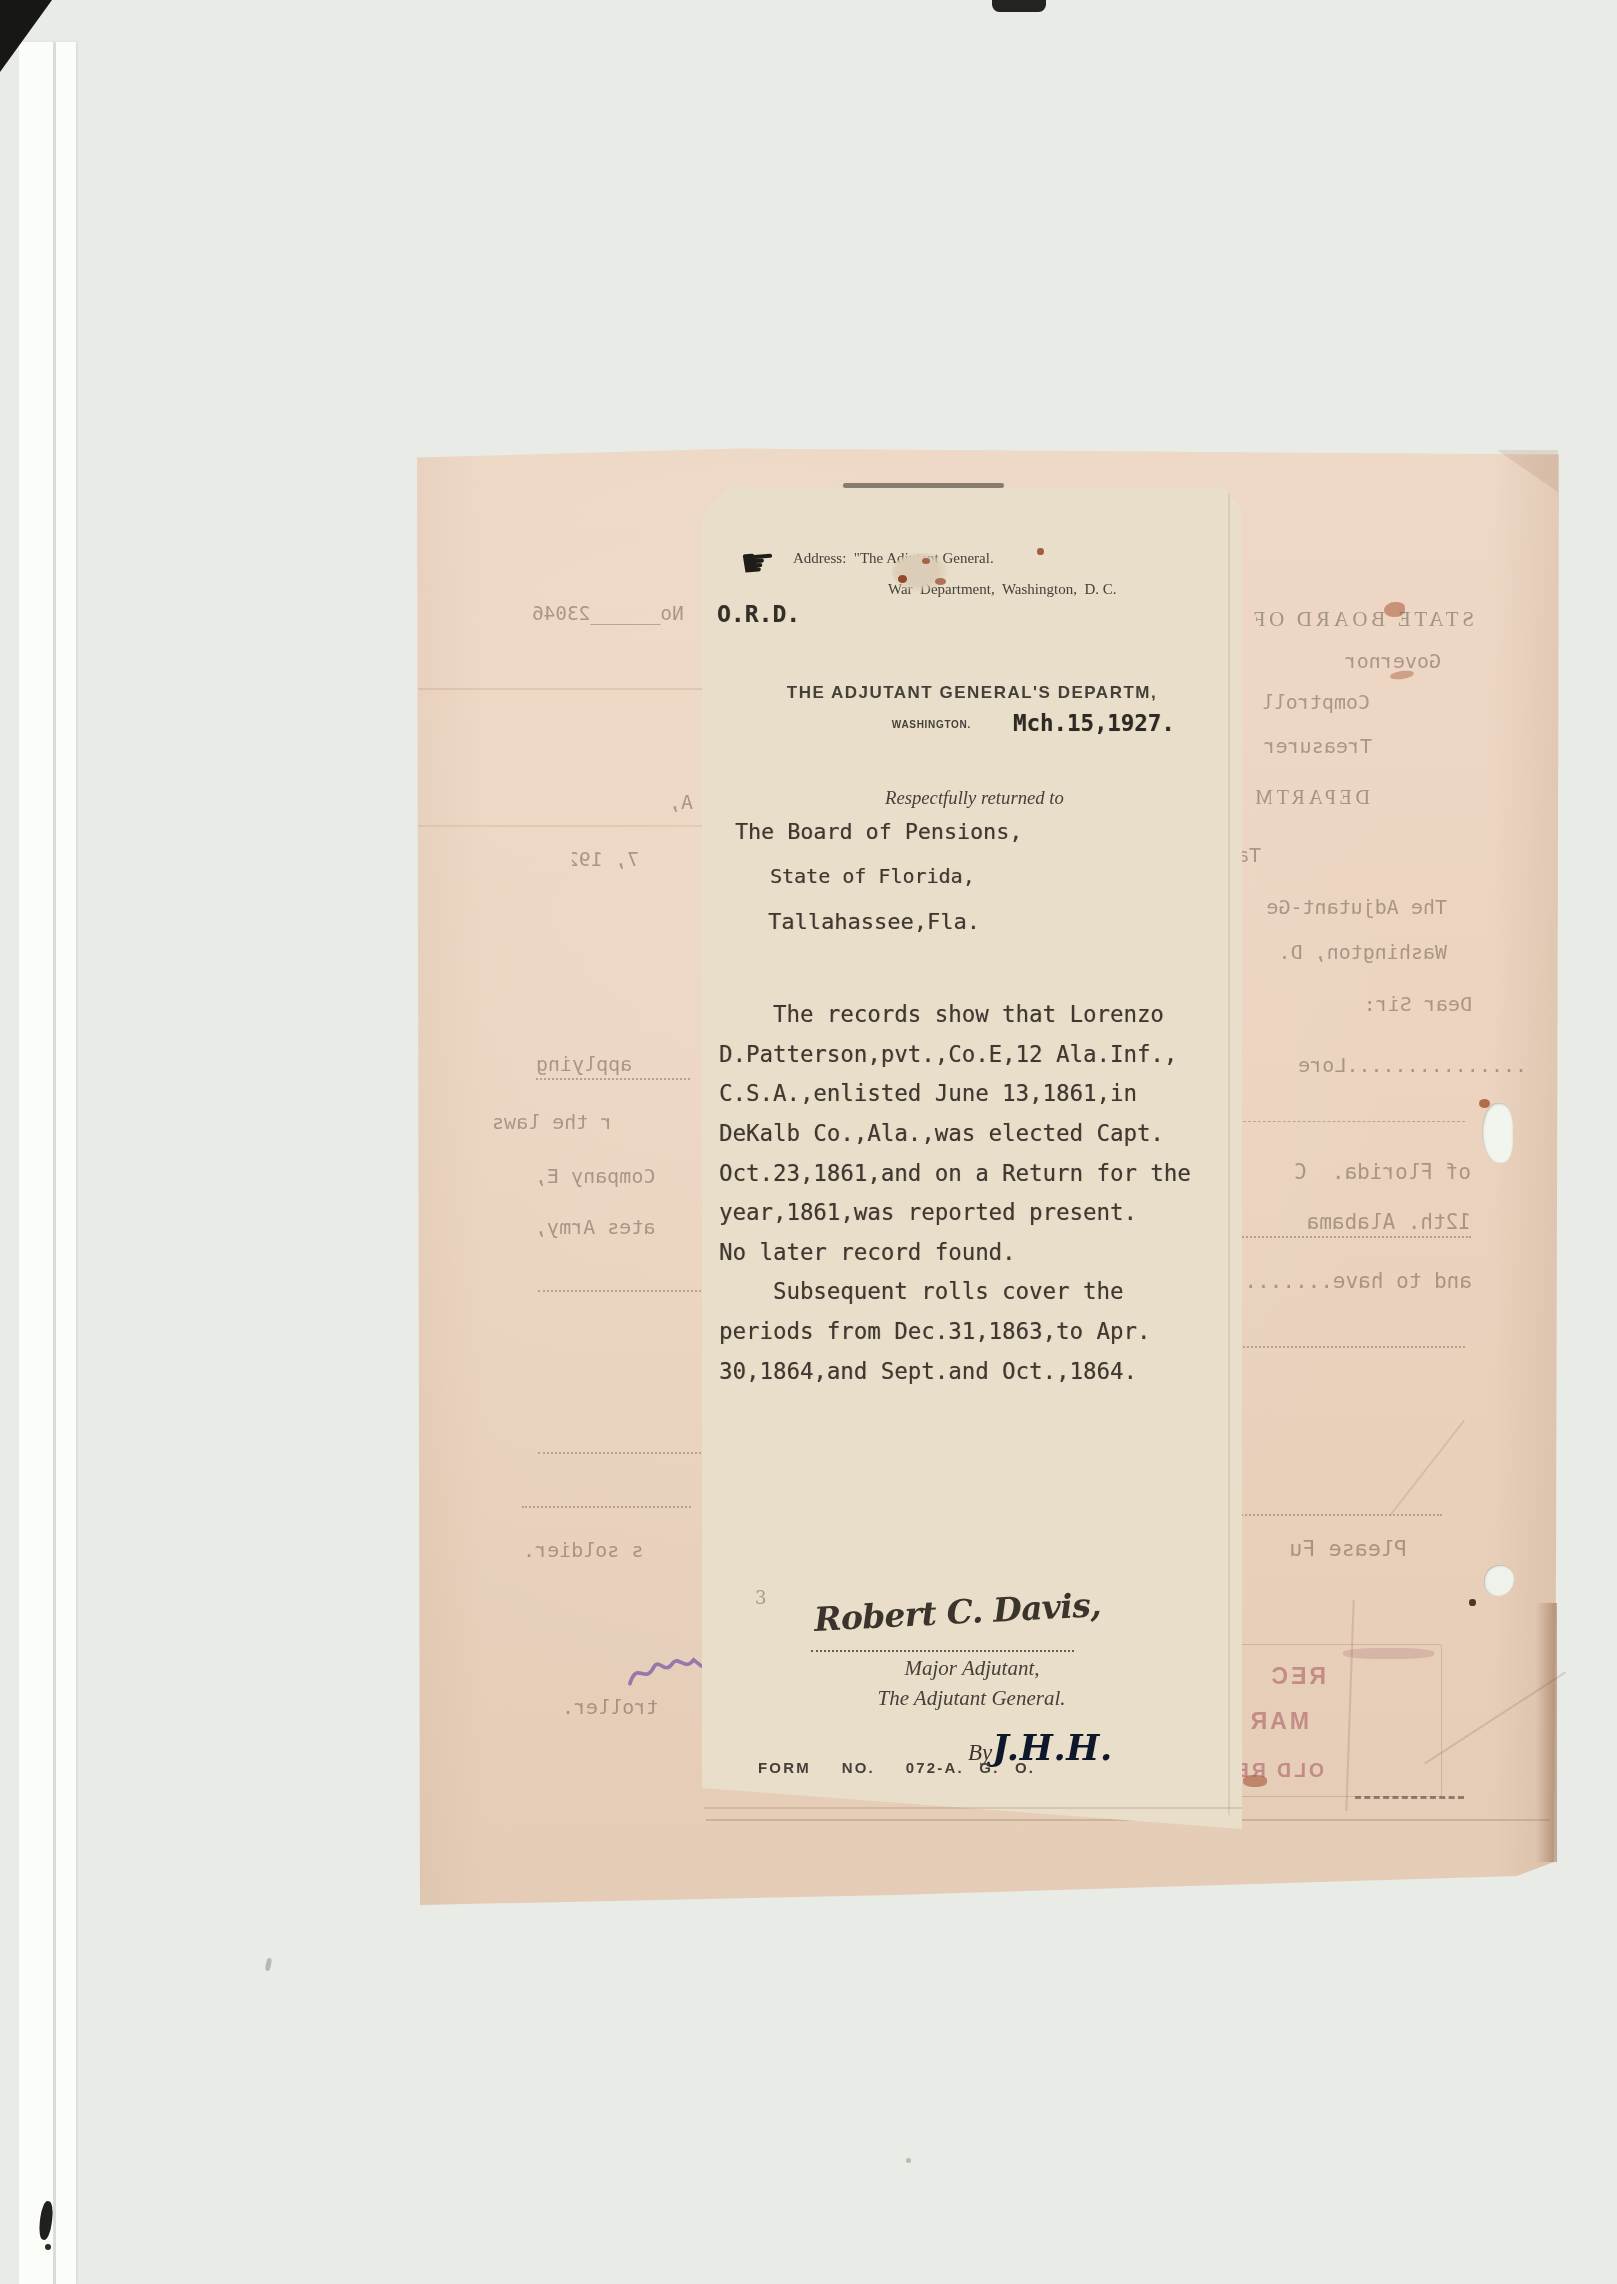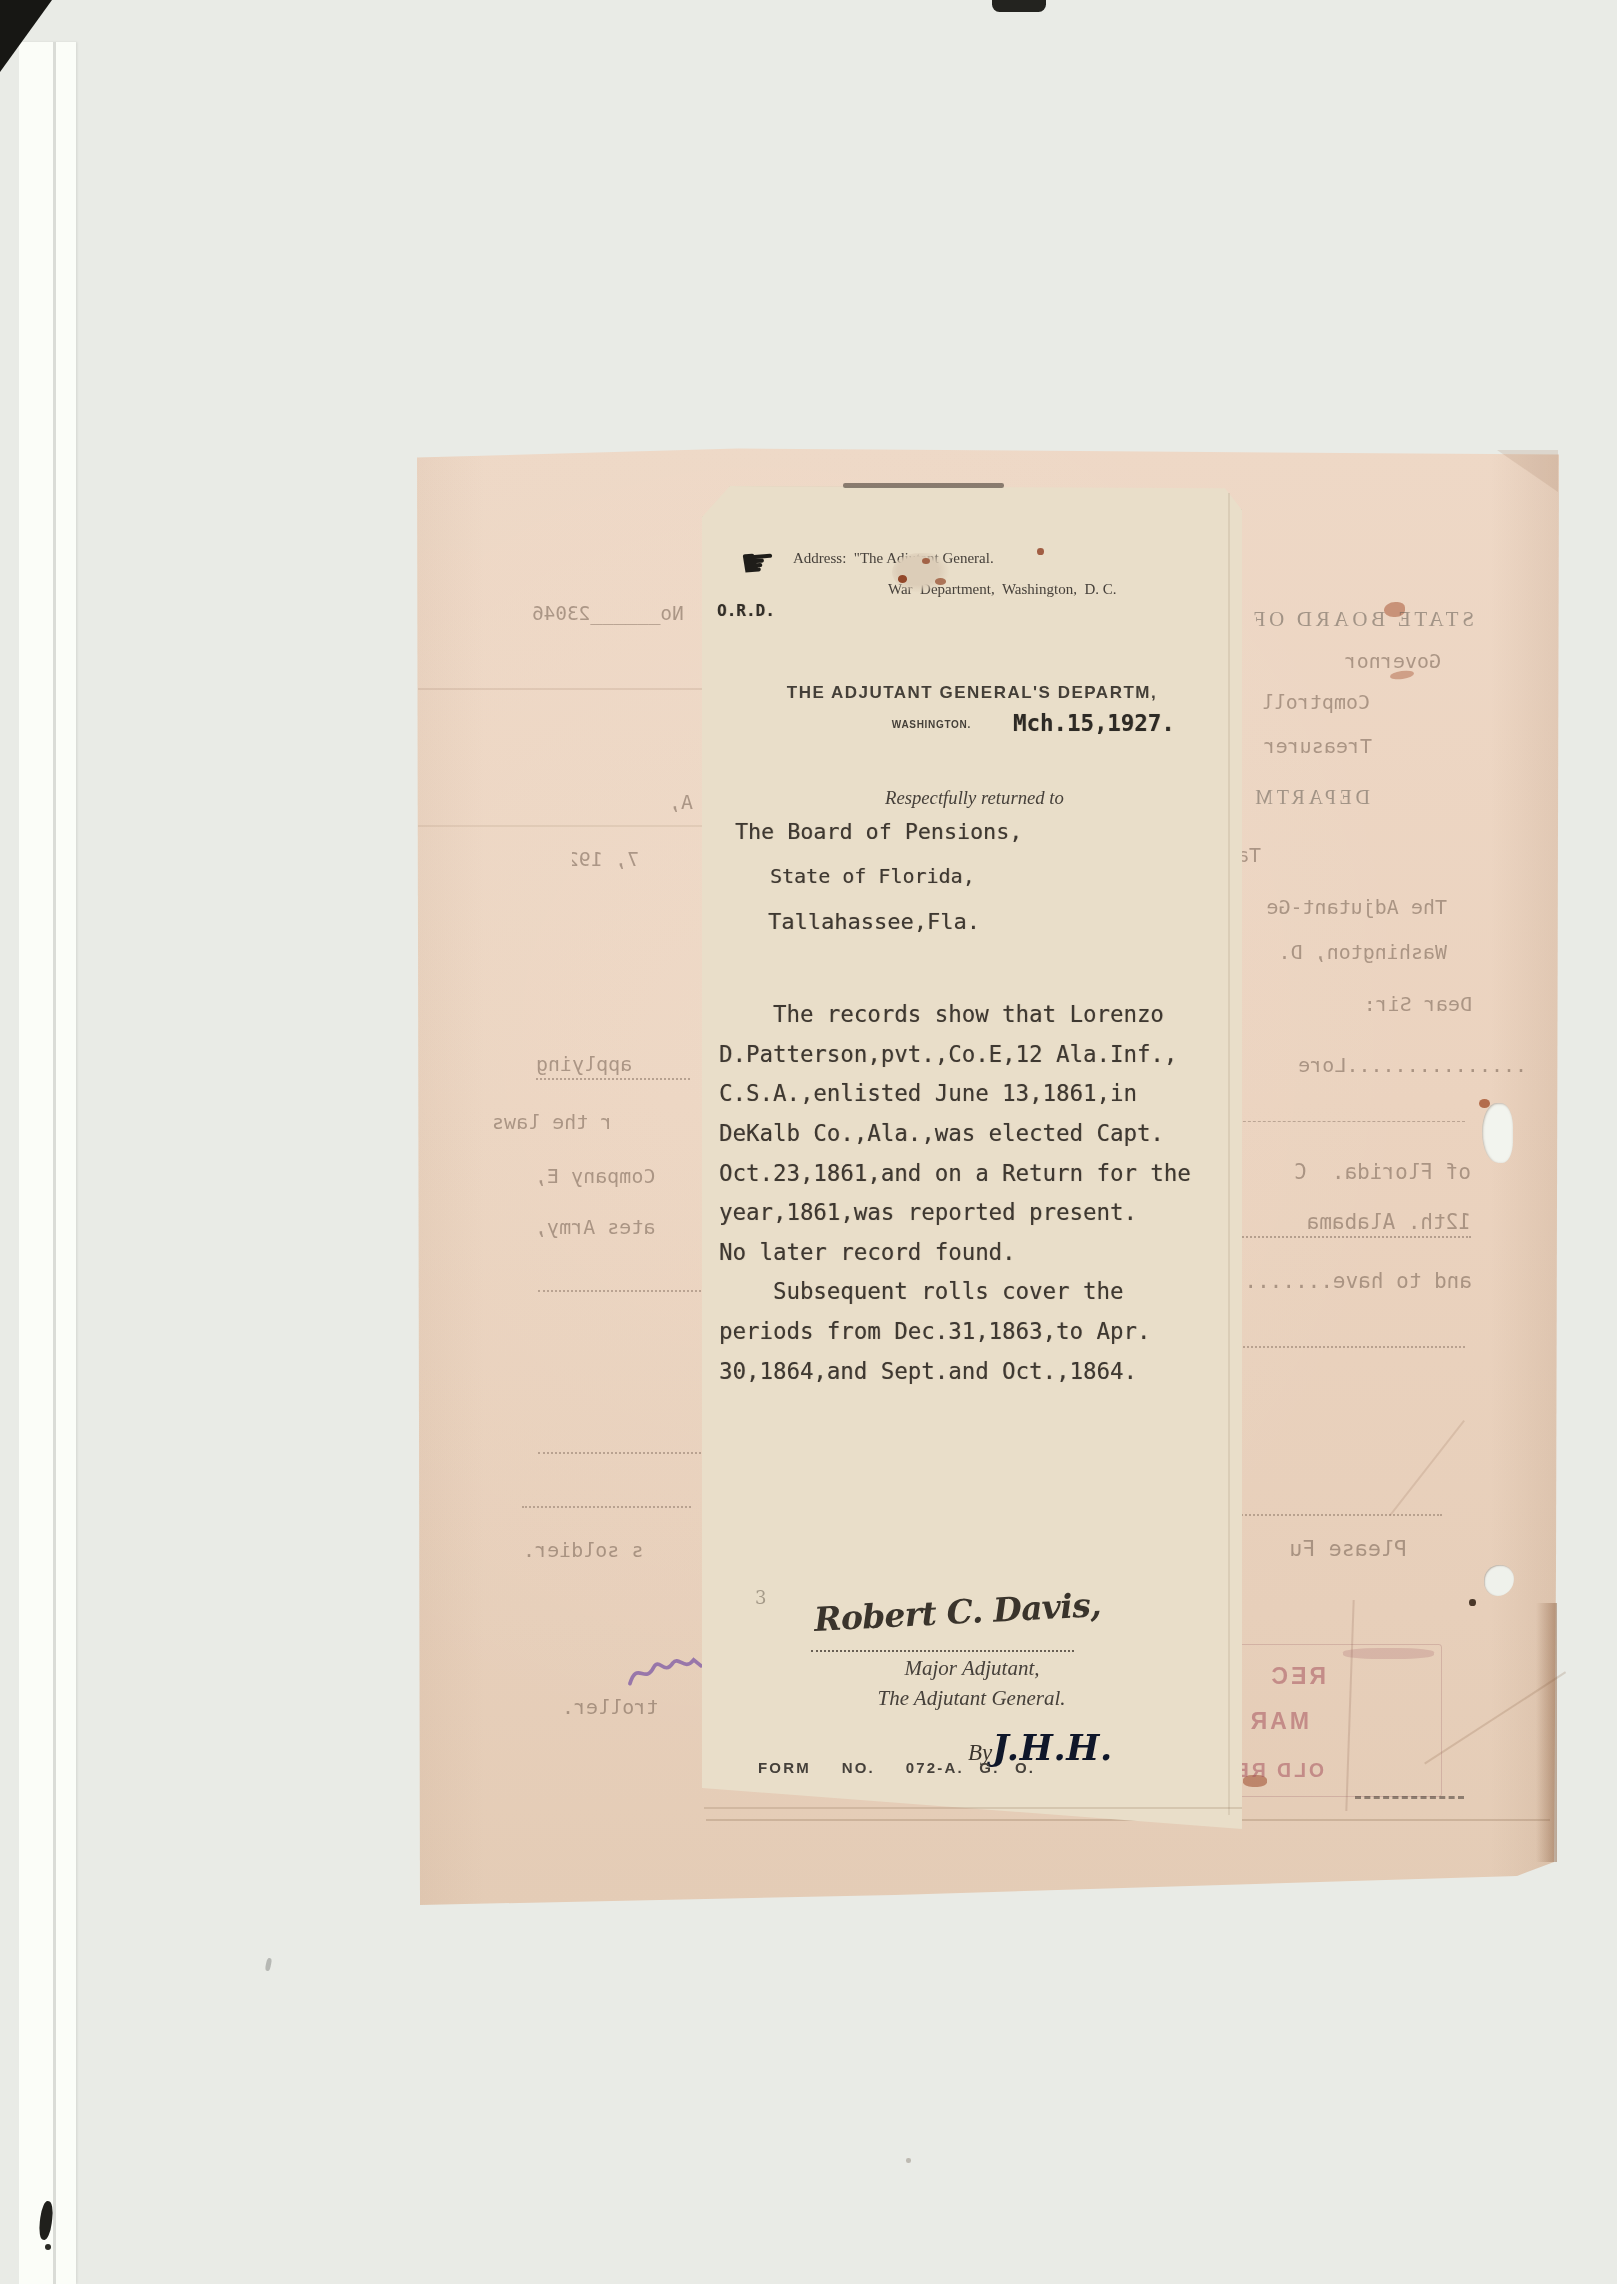--- a/index.html
+++ b/index.html
@@ -181,21 +181,21 @@
 
   <span class="manicule">☛</span>
   <span class="serif" style="left:793px;top:550px;font-size:15px;">Address:  "The Adjutant General.</span>
   <span class="serif" style="left:888px;top:581px;font-size:15px;">War  Department,  Washington,  D. C.</span>
   <div class="stain">
       <i class="s1"></i>
       <i class="s2"></i>
       <i class="s3"></i>
     </div>
   <div class="reddot"></div>
-  <span class="tw" style="left:717px;top:601px;font-size:16px;font-weight:700;color:#322e28;">O.R.D.</span>
+  <span class="tw" style="left:717px;top:601px;font-size:23px;font-weight:700;color:#322e28;">O.R.D.</span>
 
   <span class="h-center" style="top:683px;font-size:17px;letter-spacing:1.5px;">THE ADJUTANT GENERAL'S DEPARTM,</span>
   <span class="h-center" style="top:719px;left:792px;width:179px;font-size:10px;letter-spacing:0.7px;text-align:right;">WASHINGTON.</span>
   <span class="tw" style="left:1013px;top:710px;font-size:22.4px;font-weight:700;color:#2d2a25;">Mch.15,1927.</span>
 
   <span class="serif ital" style="left:885px;top:787px;font-size:18.7px;">Respectfully returned to</span>
   <span class="tw" style="left:735px;top:819px;font-size:21.7px;">The Board of Pensions,</span>
   <span class="tw" style="left:770px;top:864px;font-size:20px;">State of Florida,</span>
   <span class="tw" style="left:768px;top:909px;font-size:22px;">Tallahassee,Fla.</span>
 

